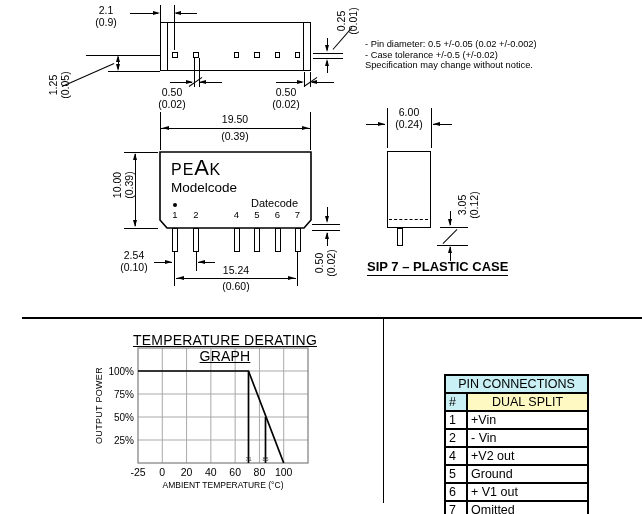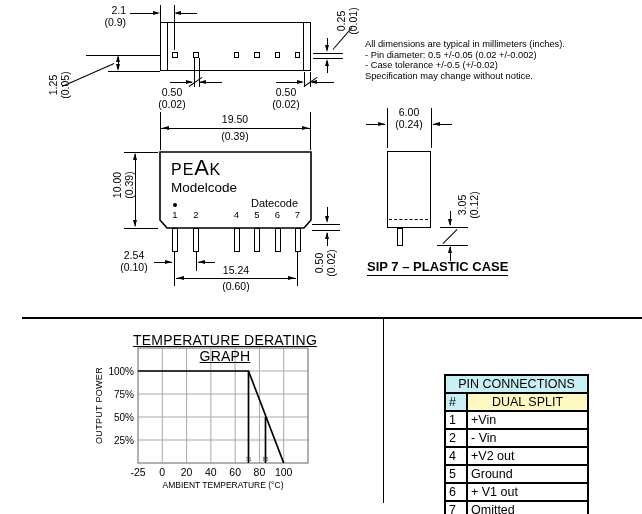--- a/index.html
+++ b/index.html
@@ -12,21 +12,21 @@
   .ah.r{border-top:2.6px solid transparent;border-bottom:2.6px solid transparent;border-left:7.5px solid #000}
   .ah.l{border-top:2.6px solid transparent;border-bottom:2.6px solid transparent;border-right:7.5px solid #000}
   .ah.u{border-left:2.6px solid transparent;border-right:2.6px solid transparent;border-bottom:7.5px solid #000}
   .ah.d{border-left:2.6px solid transparent;border-right:2.6px solid transparent;border-top:7.5px solid #000}
   .box{position:absolute;border:1.5px solid #000;background:#fff;box-sizing:border-box}
   .sq{position:absolute;width:5.5px;height:5.5px;border:1.2px solid #000;background:#fff;box-sizing:border-box}
   .pin{position:absolute;width:6px;height:23.5px;border:1.3px solid #000;background:#fff;box-sizing:border-box}
   .pinlab{position:absolute;width:14px;font-size:9.5px;line-height:10px;text-align:center}
   .dim{position:absolute;font-size:10.5px;line-height:11.5px;text-align:center;white-space:nowrap}
   .dim span{display:block}
-  .dim.right{text-align:right}
+  .dim.right{text-align:center}
   .rot{transform:rotate(-90deg)}
   .dtext{position:absolute;font-size:10.5px;line-height:11px;text-align:center}
   .notes{position:absolute;left:365px;top:39px;font-size:9.3px;line-height:10.6px}
   .logo{position:absolute;left:171px;top:155px;white-space:nowrap}
   .logo .lg-s{font-size:16px;letter-spacing:1px}
   .logo .lg-b{font-size:22px;letter-spacing:0.5px}
   .modelcode{position:absolute;left:171px;top:180px;font-size:13.5px}
   .datecode{position:absolute;left:251px;top:197px;font-size:11px}
   .dot{position:absolute;left:172.5px;top:202.5px;width:4px;height:4px;border-radius:50%;background:#000}
   .dashed{position:absolute;left:389px;top:219px;width:39px;border-top:1.4px dashed #000}
@@ -199,21 +199,20 @@
   <div class="dim" style="left:384px;top:107px;width:50px">
     <span>6.00</span>
     <span>(0.24)</span>
   </div>
   <div class="dim rot" style="left:442px;top:194px;width:52px;height:22px">
     <span>3.05</span>
     <span>(0.12)</span>
   </div>
 
   <div class="notes" id="notes">
-      <div>All dimensions are typical in millimeters (inches).</div>
       <div>- Pin diameter: 0.5 +/-0.05 (0.02 +/-0.002)</div>
       <div>- Case tolerance +/-0.5 (+/-0.02)</div>
       <div>Specification may change without notice.</div>
     </div>
 
   <div class="sipcap">SIP 7 – PLASTIC CASE</div>
 
   <div class="divider" style="left:22px;top:317px;width:620px;height:1.6px"></div>
   <div class="divider" style="left:382.5px;top:317px;width:1.6px;height:186px"></div>
 

